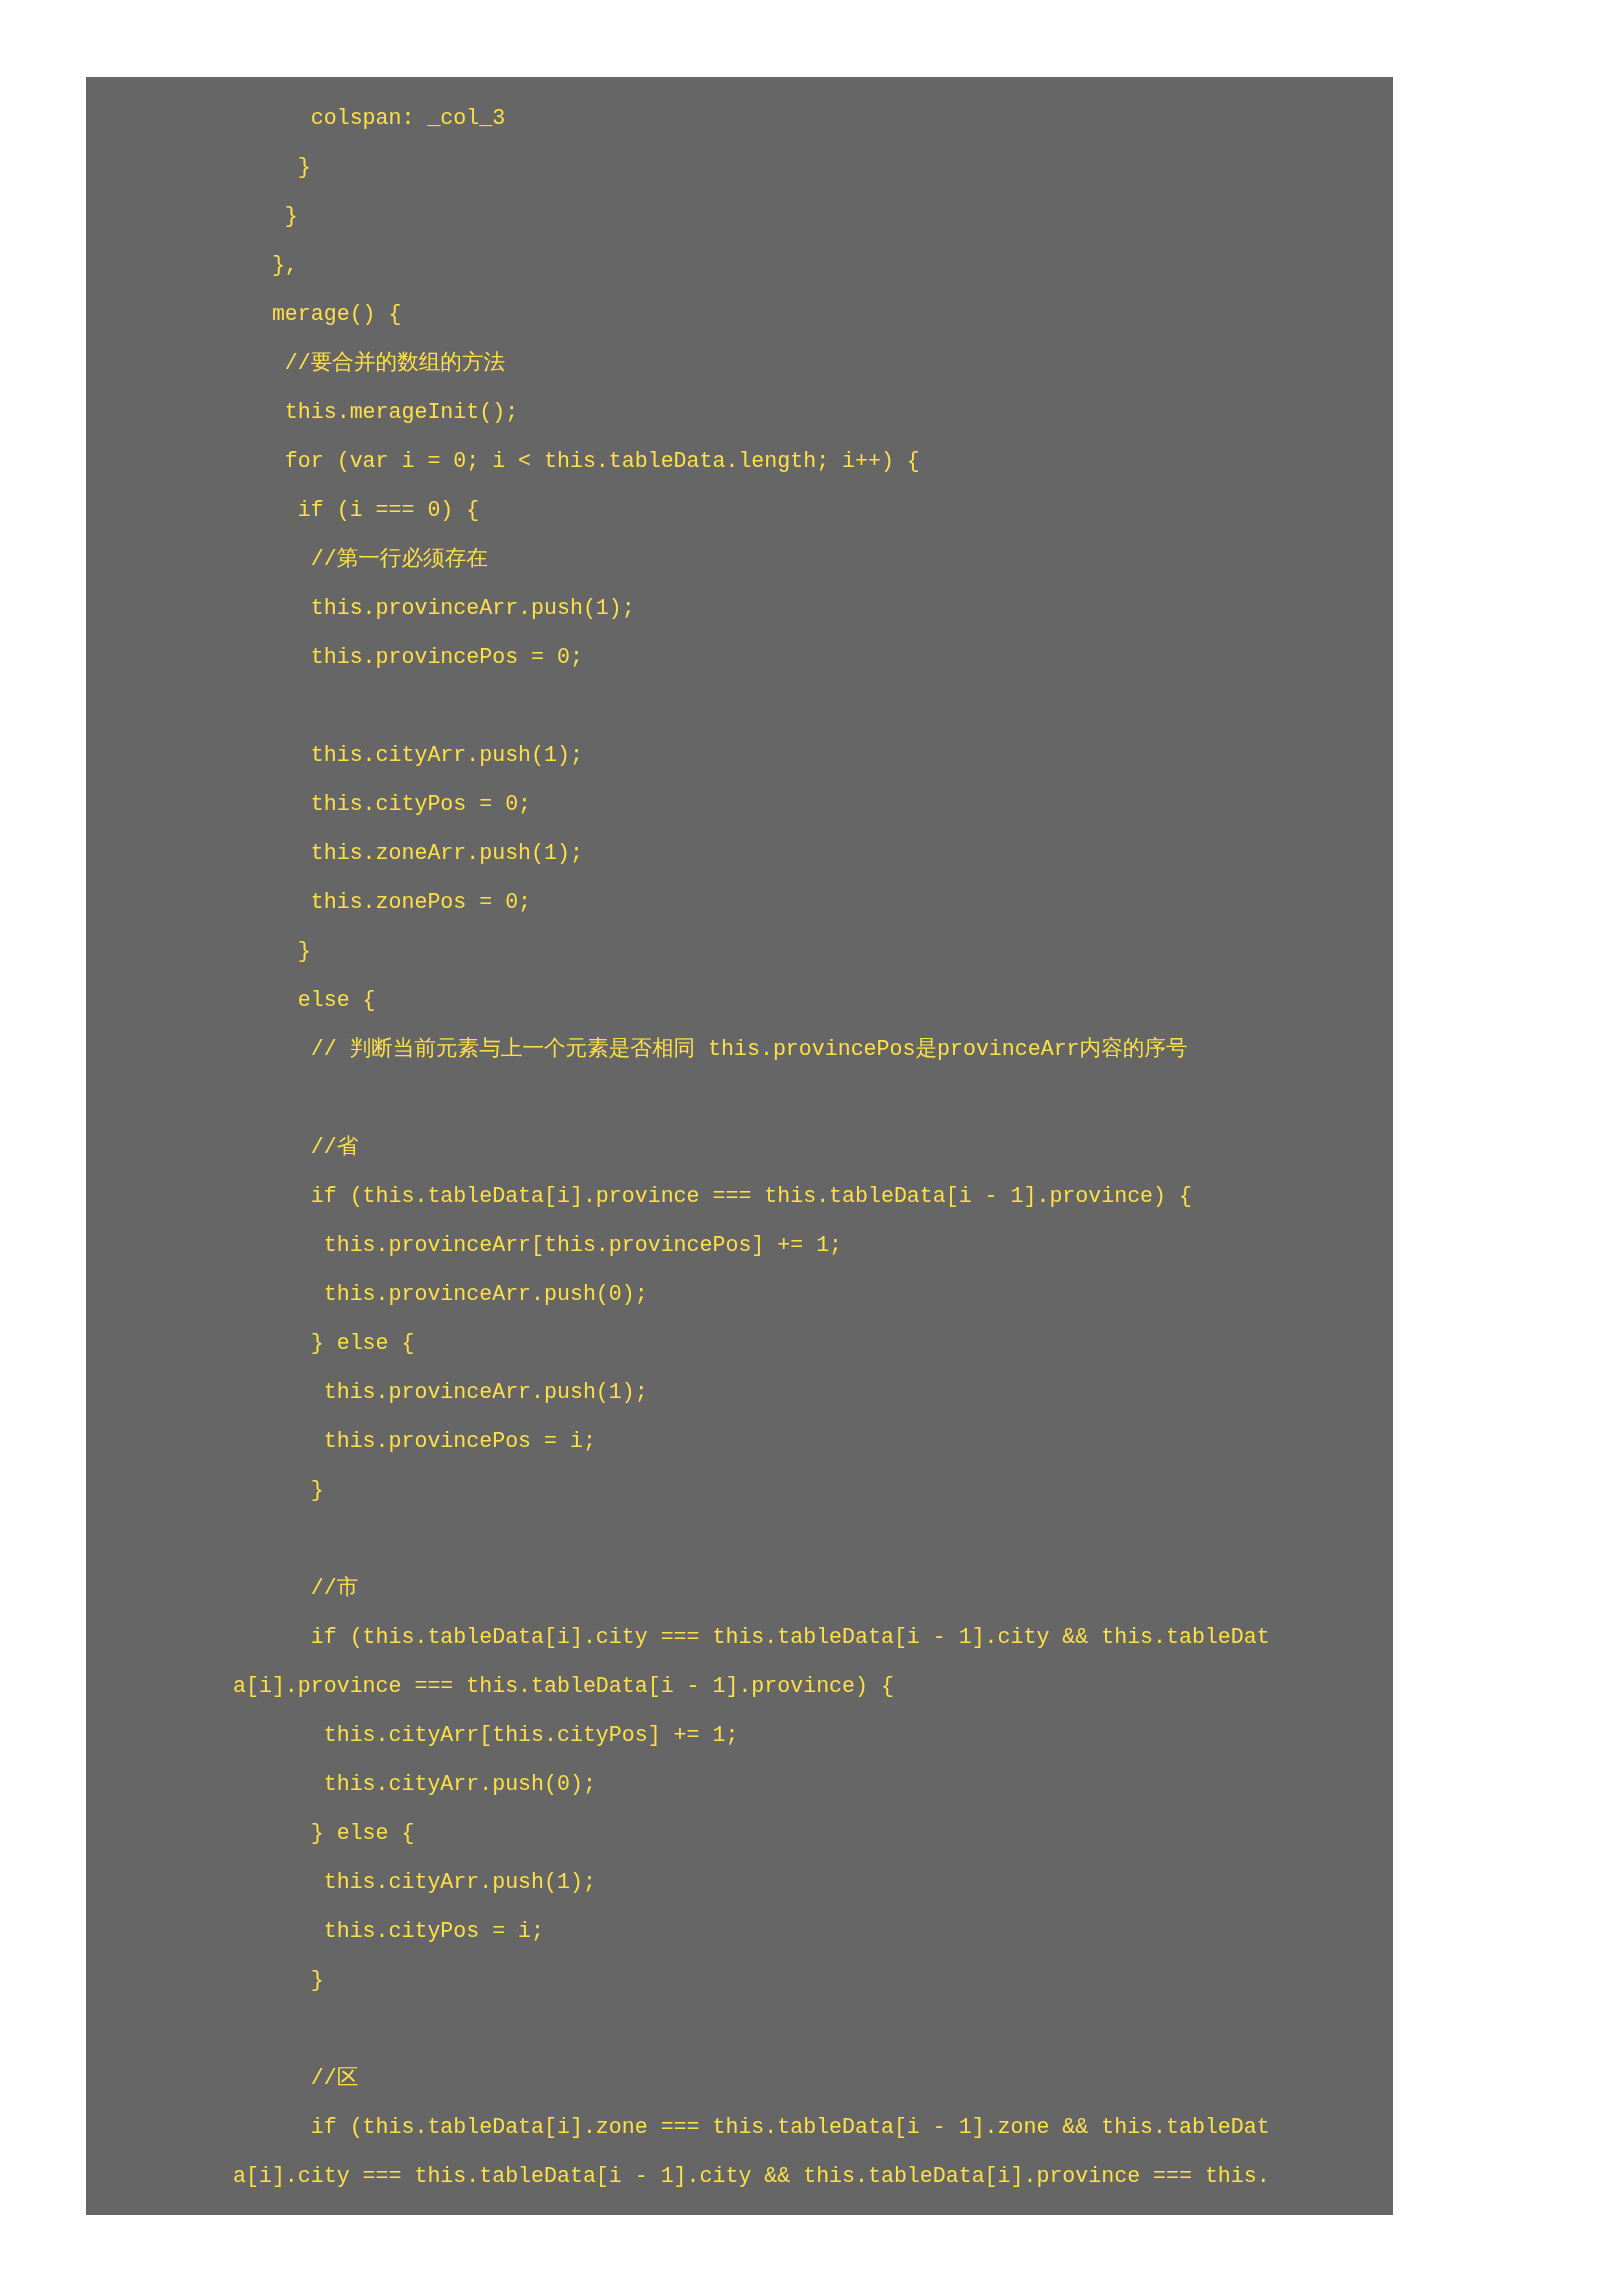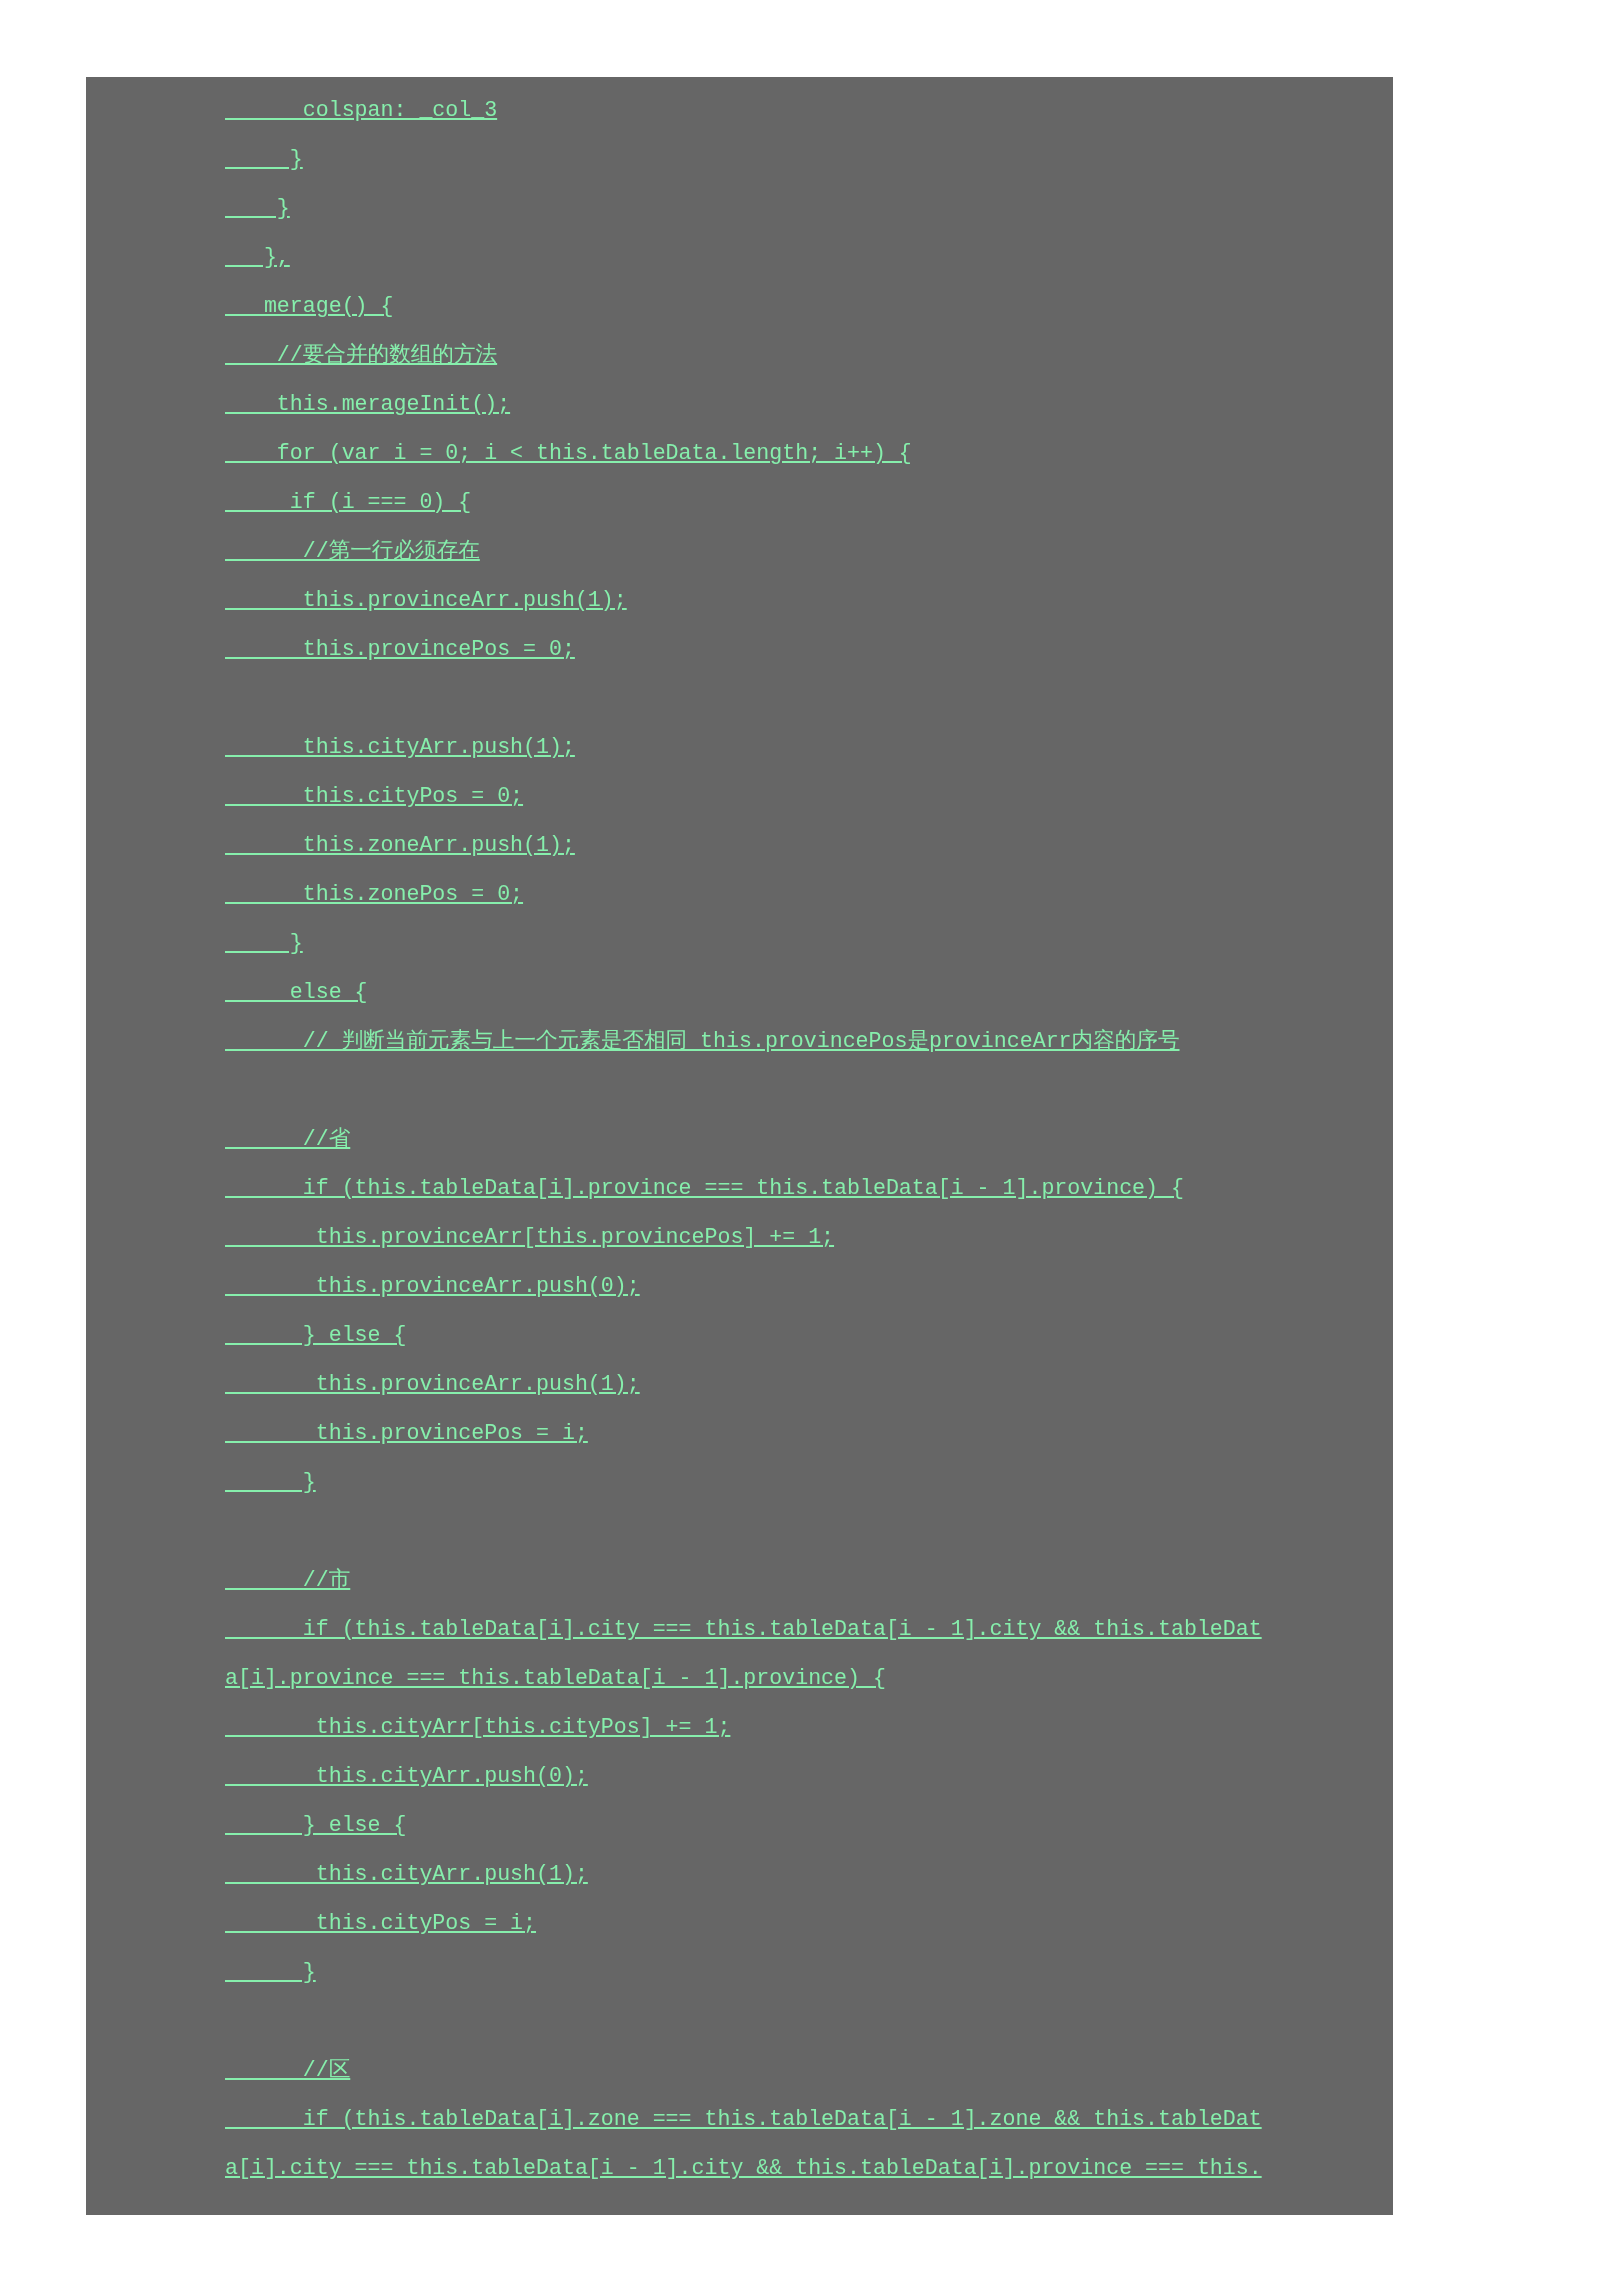--- a/index.html
+++ b/index.html
@@ -27,28 +27,27 @@
     left: 86px;
     top: 77px;
     width: 1307px;
     height: 2138px;
     background: #666666;
     overflow: hidden;
     box-sizing: border-box;
     padding: 8.8px 94px 0 139px;
   }
   pre.code {
-    margin: 0;
+    margin: 8px;
     font-family: "Liberation Mono", "DejaVu Sans Mono", monospace;
     font-size: 21.6px;
     line-height: 49px;
-    color: #86efac;
+    color: #fde047;
     white-space: pre;
     letter-spacing: 0;
-    text-decoration: underline;
   }
 </style>
 </head>
 <body>
 
 <div class="page">
   <div class="code-panel">
     <pre class="code">      colspan: _col_3
      }
     }

